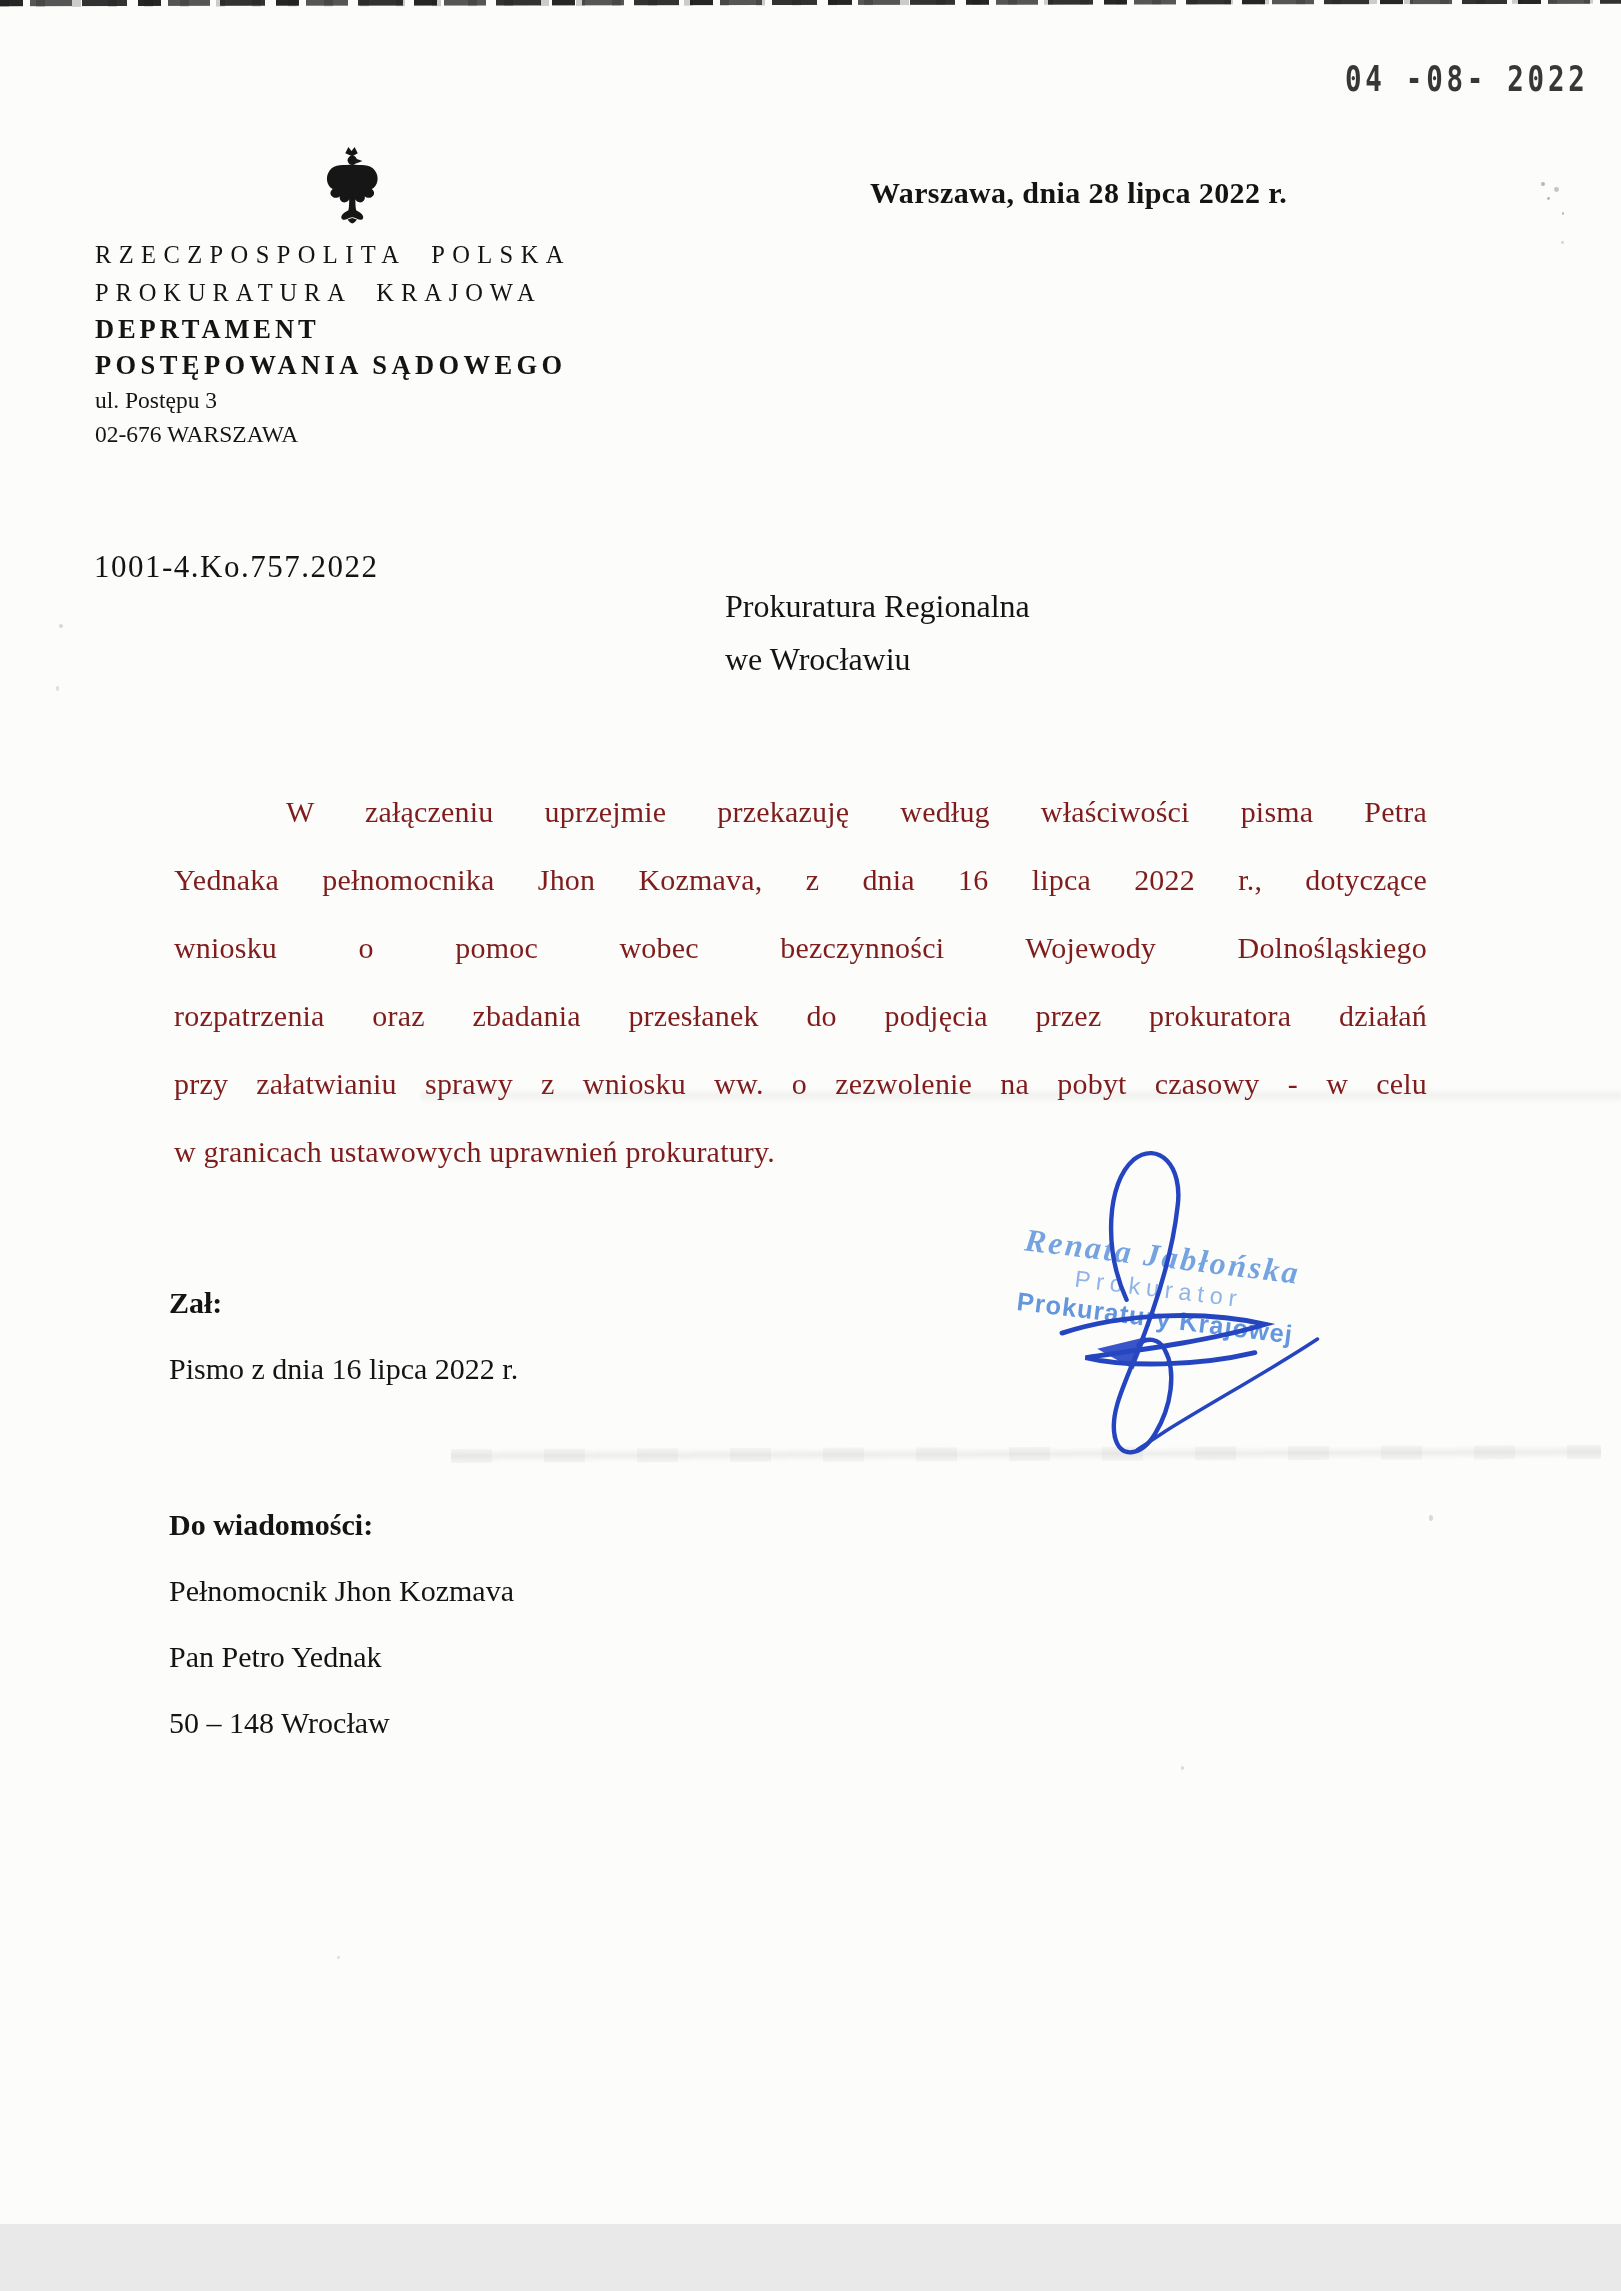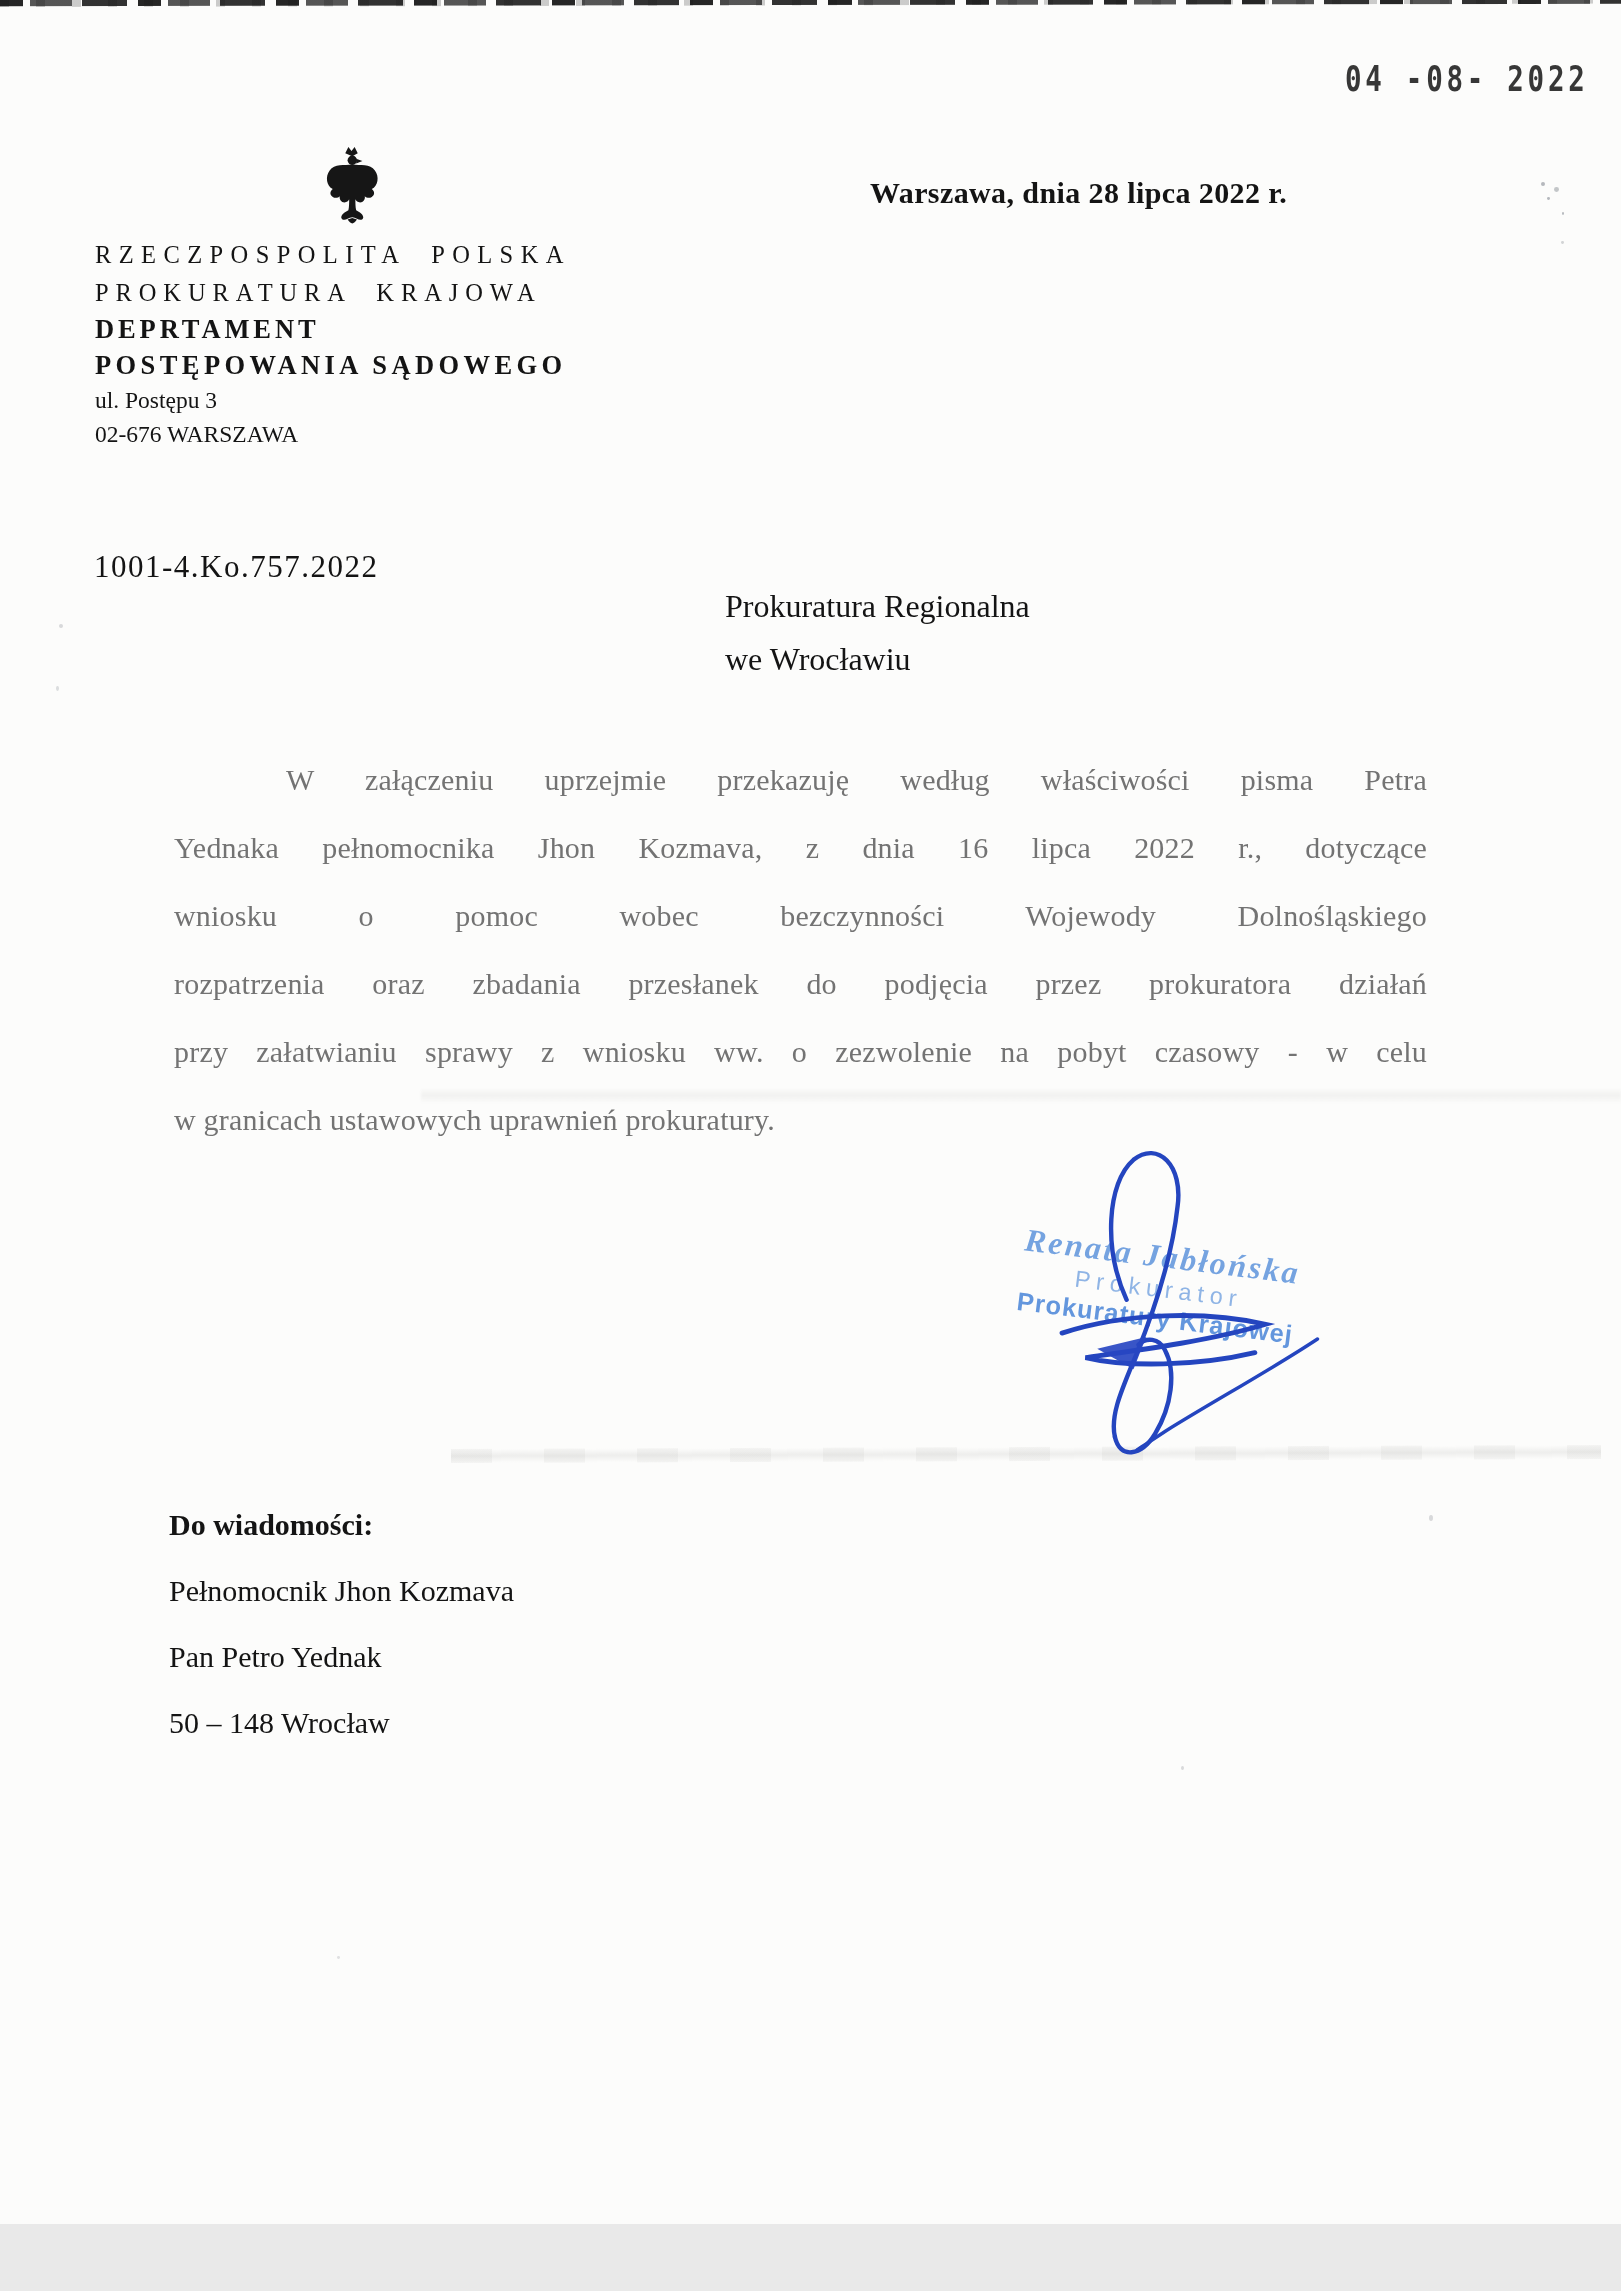--- a/index.html
+++ b/index.html
@@ -66,21 +66,21 @@
   
   .dateline{
     position:absolute;left:870px;top:176px;
     font-size:30px;font-weight:bold;letter-spacing:0.4px;white-space:nowrap;
   }
   
   .refnum{position:absolute;left:94px;top:549px;font-size:31px;letter-spacing:1.5px;}
   .addressee{position:absolute;left:725px;top:588px;font-size:32px;font-weight:normal;}
   .addressee .a2{margin-top:16px;}
   
-  .body-text{position:absolute;left:174px;top:746px;width:1253px;font-size:30px;color:#737373;}
+  .body-text{position:absolute;left:174px;top:778px;width:1253px;font-size:30px;color:#7f1d1d;}
   .body-text p{margin:0;line-height:68px;text-align:justify;text-align-last:justify;letter-spacing:0.2px;}
   .body-text p.first{padding-left:112px;}
   .body-text p.last{text-align-last:left;}
   
   .stamp{
     position:absolute;left:1008px;top:1219px;width:316px;
     transform:rotate(7deg);transform-origin:left top;
     text-align:center;pointer-events:none;
   }
   .stamp-name{
@@ -187,20 +187,24 @@
       <g fill="none" stroke="#2445bf" stroke-linecap="round">
         <path stroke-width="4.5" d="M112 158 C88 106 92 38 119 15 C144 -5 170 21 164 63 C158 118 139 172 121 216 C107 250 95 276 100 298"></path>
         <path stroke-width="4.5" d="M100 298 C105 321 127 318 141 295 C158 267 163 231 151 209 C145 197 132 196 124 204"></path>
         <path stroke-width="5" d="M46 192 C110 171 192 169 254 183 C198 200 120 210 70 217 C111 227 184 226 243 212"></path>
         <path stroke-width="3.5" d="M307 198 C262 228 200 262 152 292 C140 300 129 307 123 311"></path>
       </g>
       <path fill="#2847c2" d="M82 208 L132 196 L119 229 Z" opacity=".92"></path>
     </svg>
   </div>
 
+  <div class="attachments">
+    <div class="att-label">Zał:</div>
+    <div class="att-item">Pismo z dnia 16 lipca 2022 r.</div>
+  </div>
 
   <div class="cc">
     <div class="cc-label">Do wiadomości:</div>
     <div>Pełnomocnik Jhon Kozmava</div>
     <div>Pan Petro Yednak</div>
     <div>50 – 148 Wrocław</div>
   </div>
 
 </div>
 

